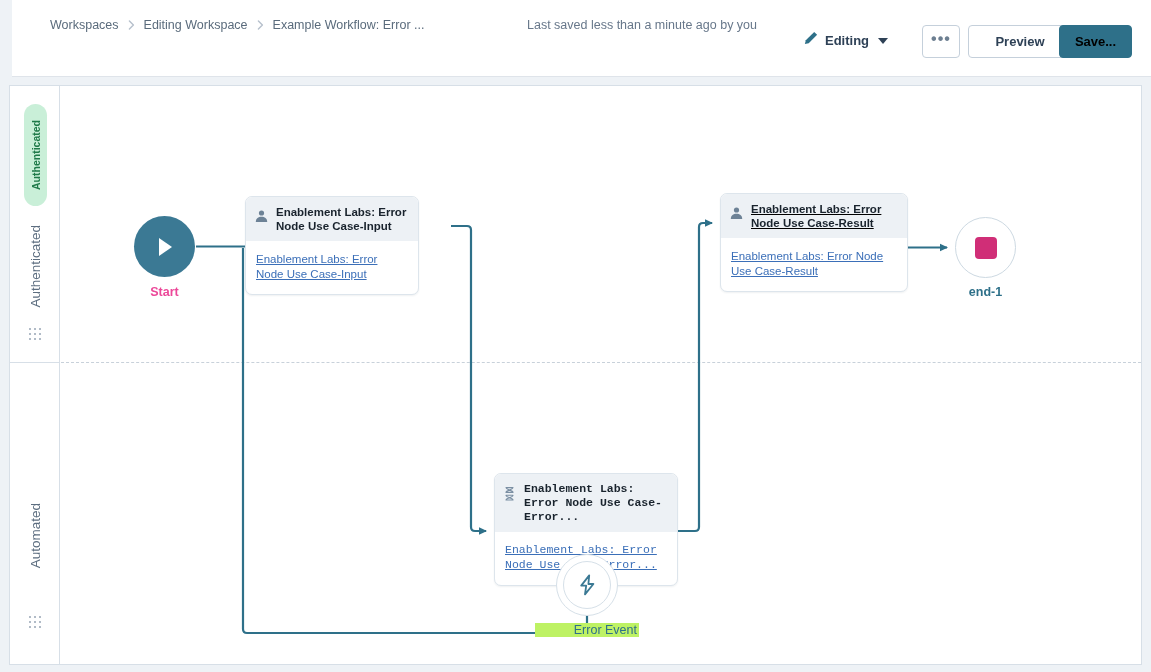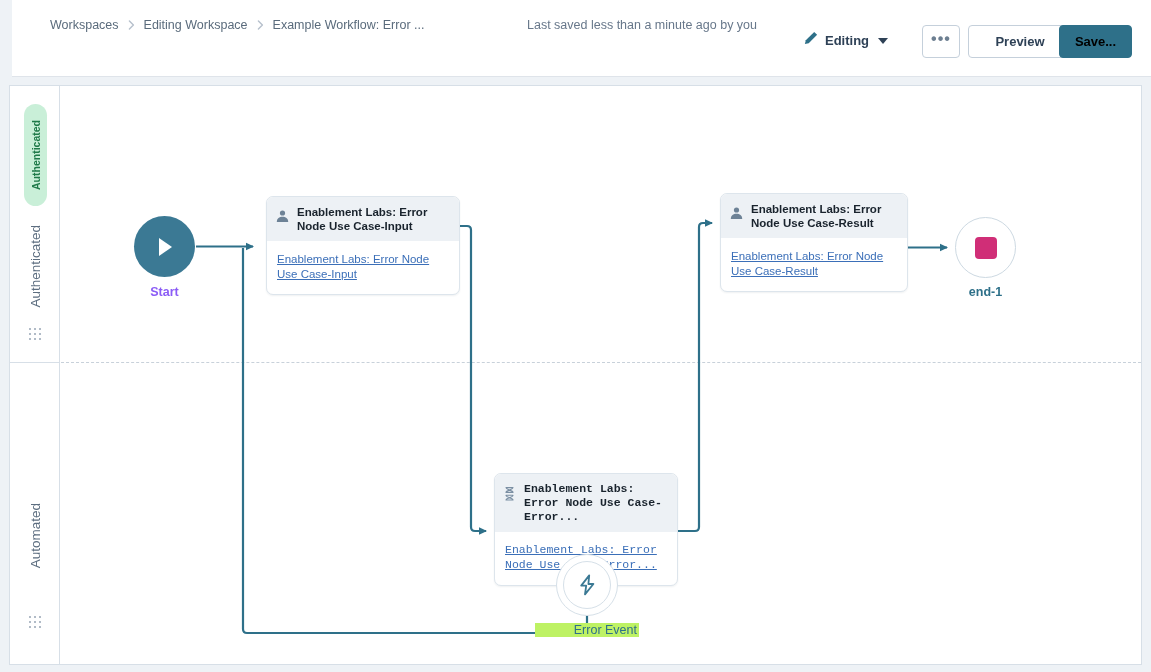--- a/index.html
+++ b/index.html
@@ -189,35 +189,35 @@
     font-size: 11.5px; font-weight: bold; color: #19232d;
     line-height: 14px;
   }
   .node-body { padding: 11px 10px 12px 10px; }
   .node-link {
     font-size: 11.5px; line-height: 14.5px;
     color: #3b6fb8; text-decoration: underline;
     cursor: pointer; display: inline-block;
   }
 
-  #node-input  { left: 205px; top: 110px; width: 194px; }
-  #node-result { left: 659px; top: 107px; width: 188px; }
+  #node-input  { left: 184px; top: 110px; width: 174px; }
+  #node-result { left: 659px; top: 107px; width: 188px; text-decoration: underline; }
   #node-error  { left: 433px; top: 387px; width: 184px; font-family: Liberation Mono, monospace; }
 
   
   .start-circle {
     position: absolute; left: 73px; top: 130px;
     width: 61px; height: 61px; border-radius: 50%;
     background: #3b7994;
     display: flex; align-items: center; justify-content: center;
   }
   .start-label {
     position: absolute; left: 73px; top: 199px;
     width: 61px; text-align: center;
-    font-size: 12.5px; font-weight: bold; color: #8b5cf6;
+    font-size: 12.5px; font-weight: bold; color: #ec4899;
   }
 
   .end-circle {
     position: absolute; left: 894px; top: 131px;
     width: 61px; height: 61px; border-radius: 50%;
     background: #ffffff; border: 1.5px solid #cdd9e2;
     display: flex; align-items: center; justify-content: center;
   }
   .end-square {
     width: 22px; height: 22px; border-radius: 4px;

